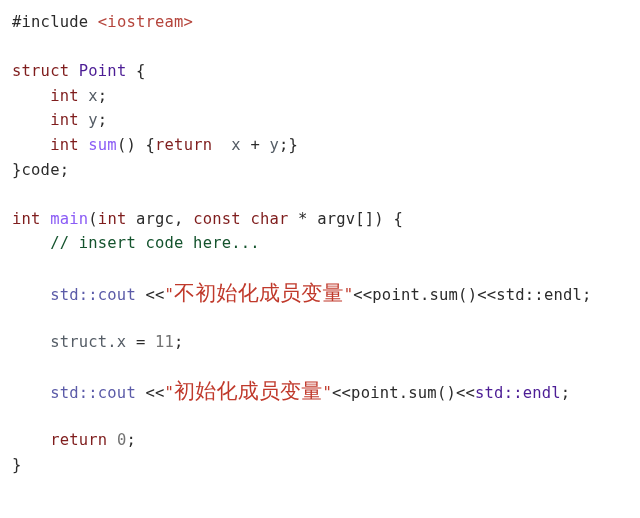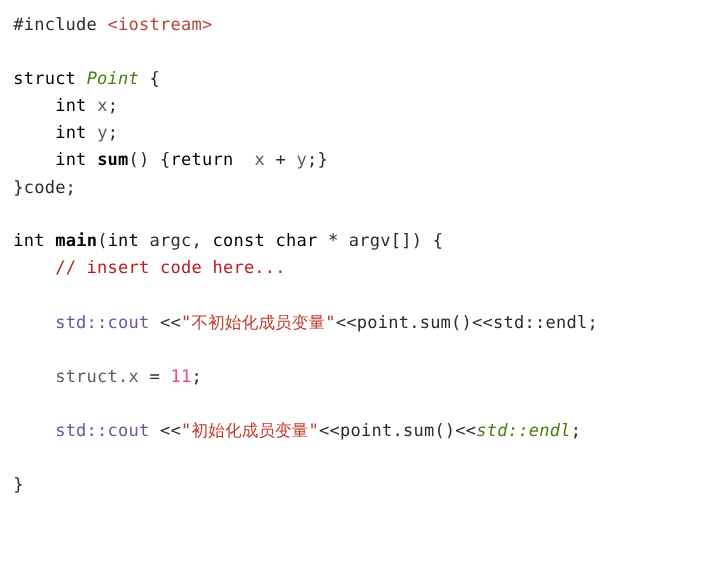--- a/index.html
+++ b/index.html
@@ -28,32 +28,32 @@
     white-space: pre;
     letter-spacing: 0.2px;
     color: #24292e;
     height: 24.6px;
   }
   .code-line.blank {
     height: 24.6px;
   }
   
   .tok-plain     { color: #2b2b2b; }
-  .tok-keyword   { color: #000000; }
-  .tok-type      { color: #4d7c0f; font-style: italic; }
-  .tok-func      { color: #000000; font-weight: bold; }
+  .tok-keyword   { color: #7f1d1d; }
+  .tok-type      { color: #4c1d95; }
+  .tok-func      { color: #8b5cf6; }
   .tok-string    { color: #c0392b; }
   .tok-include   { color: #b5453c; }
-  .tok-comment   { color: #b91c1c; }
-  .tok-number    { color: #ec4899; }
+  .tok-comment   { color: #14532d; }
+  .tok-number    { color: #737373; }
   .tok-stream    { color: #5b5ba8; text-align: center; }
   .tok-var       { color: #555d66; }
   .cjk {
     font-family: "DejaVu Sans", "Liberation Sans", sans-serif;
-    font-size: 15px;
+    font-size: 21px;
   }
 </style>
 </head>
 <body>
 
 <div id="code-block">
     <div class="code-line"><span class="tok-plain">#include</span><span class="tok-plain"> </span><span class="tok-include">&lt;iostream&gt;</span></div>
     <div class="code-line blank">&nbsp;</div>
     <div class="code-line"><span class="tok-keyword">struct</span><span class="tok-plain"> </span><span class="tok-type">Point</span><span class="tok-plain"> {</span></div>
     <div class="code-line"><span class="tok-plain">    </span><span class="tok-keyword">int</span><span class="tok-plain"> </span><span class="tok-var">x</span><span class="tok-plain">;</span></div>
@@ -63,14 +63,15 @@
     <div class="code-line blank">&nbsp;</div>
     <div class="code-line"><span class="tok-keyword">int</span><span class="tok-plain"> </span><span class="tok-func">main</span><span class="tok-plain">(</span><span class="tok-keyword">int</span><span class="tok-plain"> argc, </span><span class="tok-keyword">const</span><span class="tok-plain"> </span><span class="tok-keyword">char</span><span class="tok-plain"> * argv[]) {</span></div>
     <div class="code-line"><span class="tok-plain">    </span><span class="tok-comment">// insert code here...</span></div>
     <div class="code-line blank">&nbsp;</div>
     <div class="code-line"><span class="tok-plain">    </span><span class="tok-stream">std::cout</span><span class="tok-plain"> &lt;&lt;</span><span class="tok-string">"</span><span class="tok-string cjk">不初始化成员变量</span><span class="tok-string">"</span><span class="tok-plain">&lt;&lt;point.sum()&lt;&lt;std::endl;</span></div>
     <div class="code-line blank">&nbsp;</div>
     <div class="code-line"><span class="tok-plain">    </span><span class="tok-var">struct.x</span><span class="tok-plain"> = </span><span class="tok-number">11</span><span class="tok-plain">;</span></div>
     <div class="code-line blank">&nbsp;</div>
     <div class="code-line"><span class="tok-plain">    </span><span class="tok-stream">std::cout</span><span class="tok-plain"> &lt;&lt;</span><span class="tok-string">"</span><span class="tok-string cjk">初始化成员变量</span><span class="tok-string">"</span><span class="tok-plain">&lt;&lt;point.sum()&lt;&lt;</span><span class="tok-type">std::endl</span><span class="tok-plain">;</span></div>
     <div class="code-line blank">&nbsp;</div>
+    <div class="code-line"><span class="tok-plain">    </span><span class="tok-keyword">return</span><span class="tok-plain"> </span><span class="tok-number">0</span><span class="tok-plain">;</span></div>
     <div class="code-line"><span class="tok-plain">}</span></div>
   </div>
 
 </body></html>

